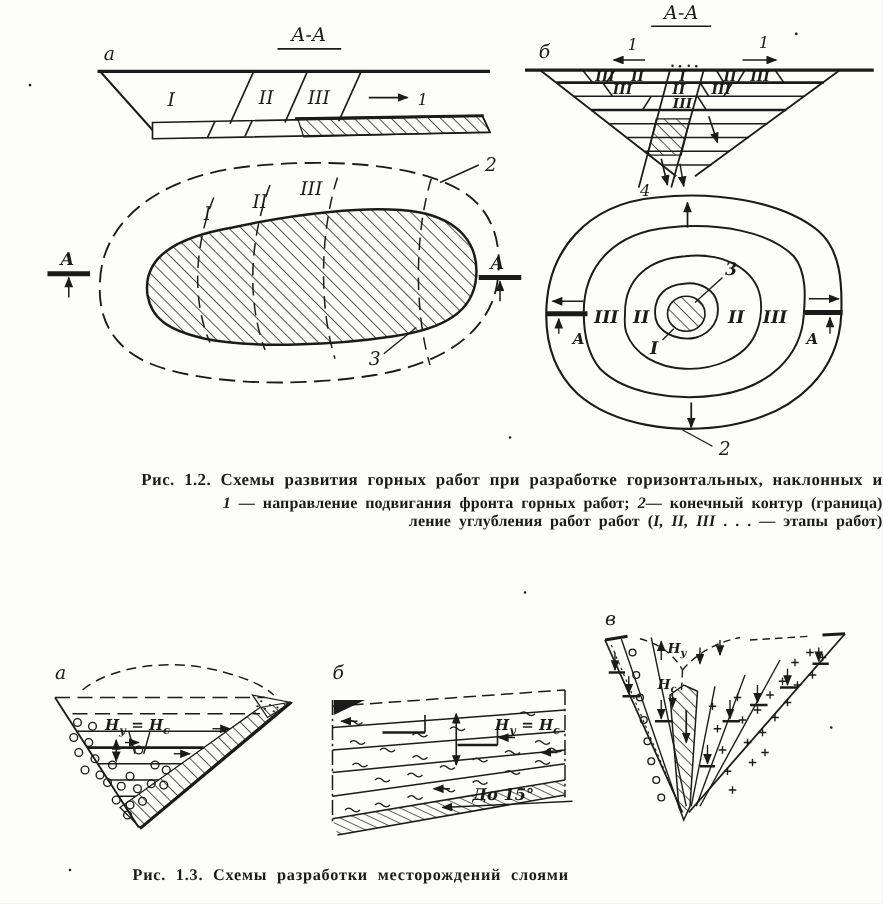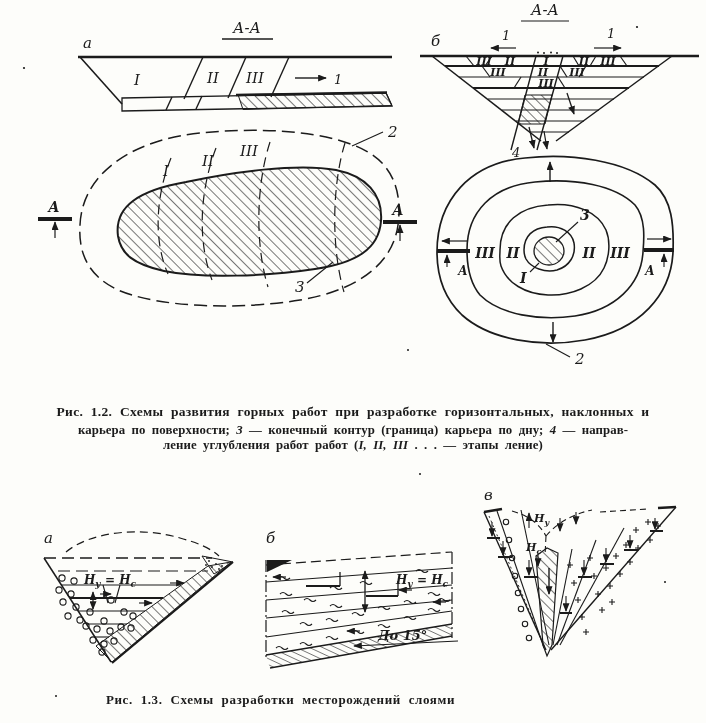--- a/index.html
+++ b/index.html
@@ -11,21 +11,21 @@
   .ti13 {font:italic 13px "DejaVu Serif",serif;}
   .tiB {font:italic bold 14px "DejaVu Serif",serif;}
   .tiB12 {font:italic bold 12px "DejaVu Serif",serif;}
   .rn {font:italic bold 11px "DejaVu Serif",serif;}
   .sm {font:italic bold 12px "DejaVu Serif",serif;}
   .sm11 {font:italic bold 11px "DejaVu Serif",serif;}
   .sub {font-size:9px;}
   .sub8 {font-size:8px;}
   .ang {font:italic bold 13px "DejaVu Serif",serif;}
   .mid {text-anchor:middle;}
-  .cap12{position:absolute;left:0;top:404px;width:706px;text-align:center;}
+  .cap12{position:absolute;left:0;top:376px;width:706px;text-align:right;}
   .cap12 .t{font-weight:bold;font-size:13.5px;line-height:15px;letter-spacing:0.3px;word-spacing:4px;}
   .cap12 .lg{font-weight:bold;font-size:12.8px;line-height:14.5px;letter-spacing:0.1px;word-spacing:3px;margin-top:4px;}
   .it{font-style:italic;}
   .cap13{position:absolute;left:0;top:692px;width:561px;text-align:center;
          font-weight:bold;font-size:13px;letter-spacing:0.6px;word-spacing:4px;}
 </style>
 </head>
 <body>
 
 <div class="page">
@@ -378,20 +378,20 @@
         <circle cx="408" cy="350" r="1"></circle>
     <circle cx="56" cy="696" r="1"></circle>
         <circle cx="420" cy="474" r="1"></circle>
         <circle cx="665" cy="582" r="1"></circle>
   </g>
 </svg>
 
 <div class="cap12">
   <div class="t">Рис. 1.2. Схемы развития горных работ при разработке горизонтальных, наклонных и</div>
   <div class="lg">
-    <div><span>карьера по поверхности; </span><span class="it">3</span><span> — конечный контур (граница) карьера по дну; </span><span class="it">4</span><span> — направ-</span></div>
-    <div><span>ление углубления работ работ (</span><span class="it">I, II, III</span><span> . . . — этапы ление)</span></div>
+    <div><span class="it">1</span><span> — направление подвигания фронта горных работ; </span><span class="it">2</span><span>— конечный контур (граница)</span></div>
+    <div><span>ление углубления работ работ (</span><span class="it">I, II, III</span><span> . . . — этапы работ)</span></div>
   </div>
 </div>
 
 <div class="cap13">Рис. 1.3. Схемы разработки месторождений слоями</div>
 
 </div>
 
 </body></html>

